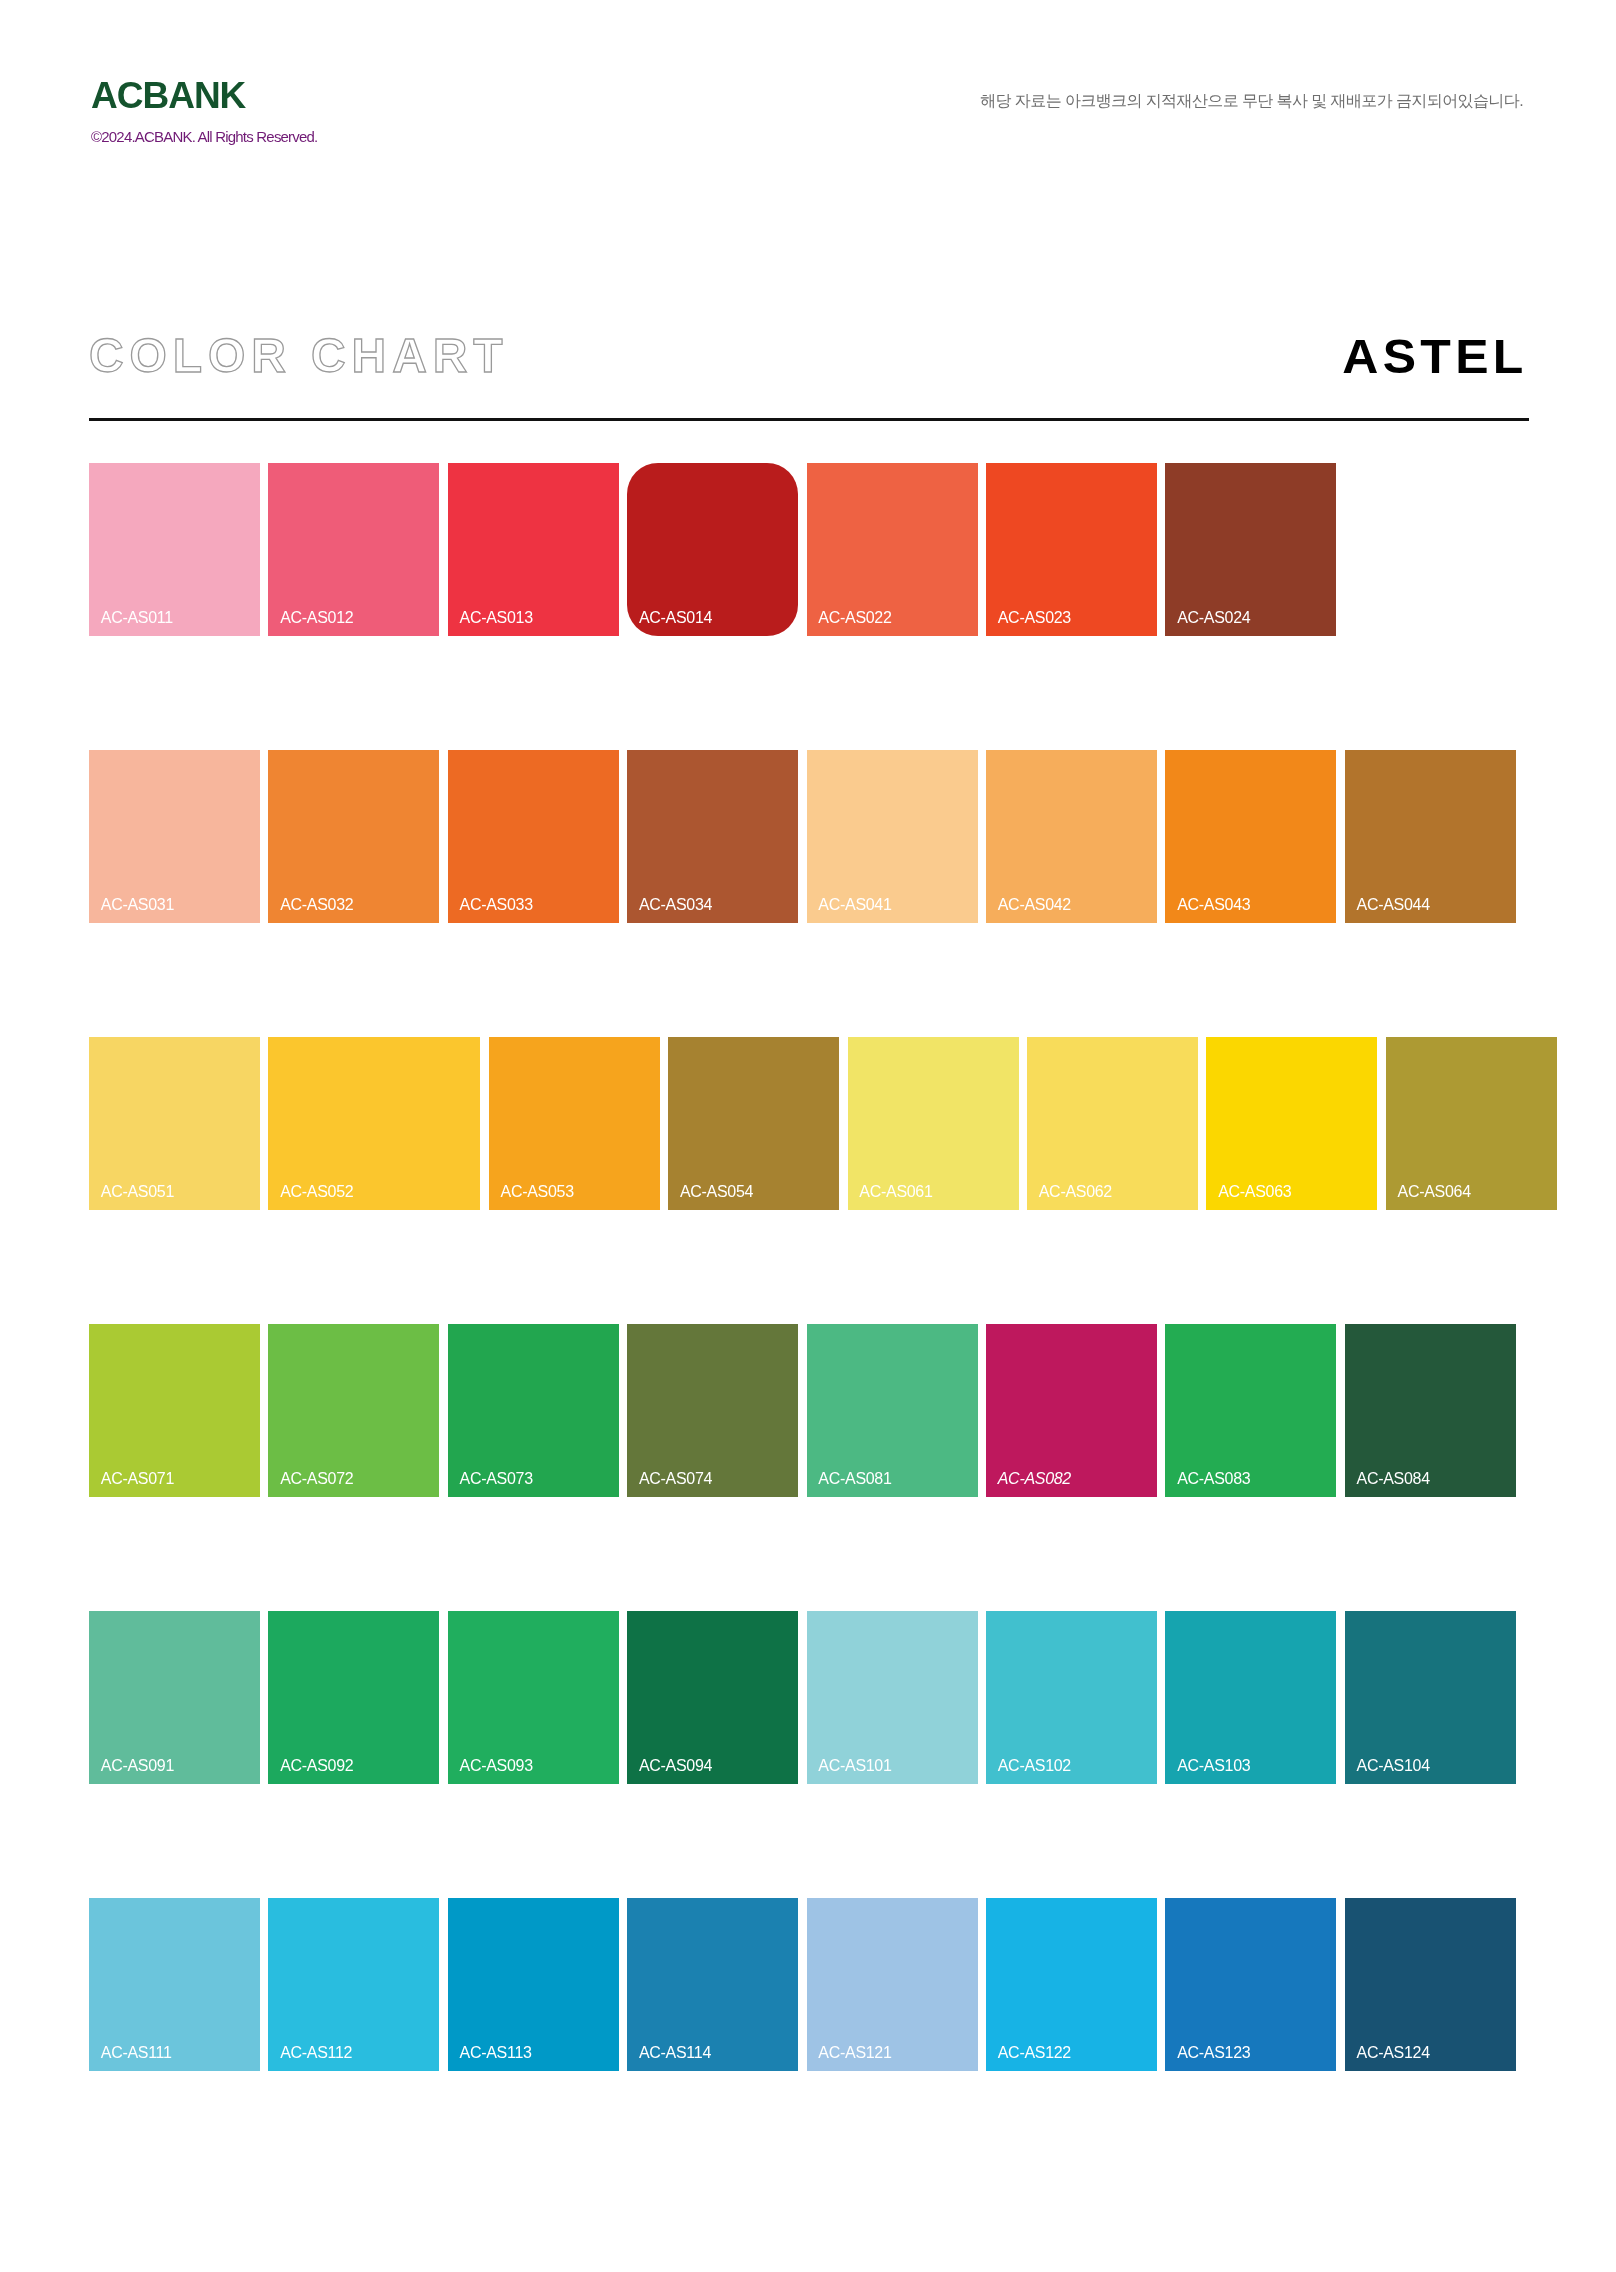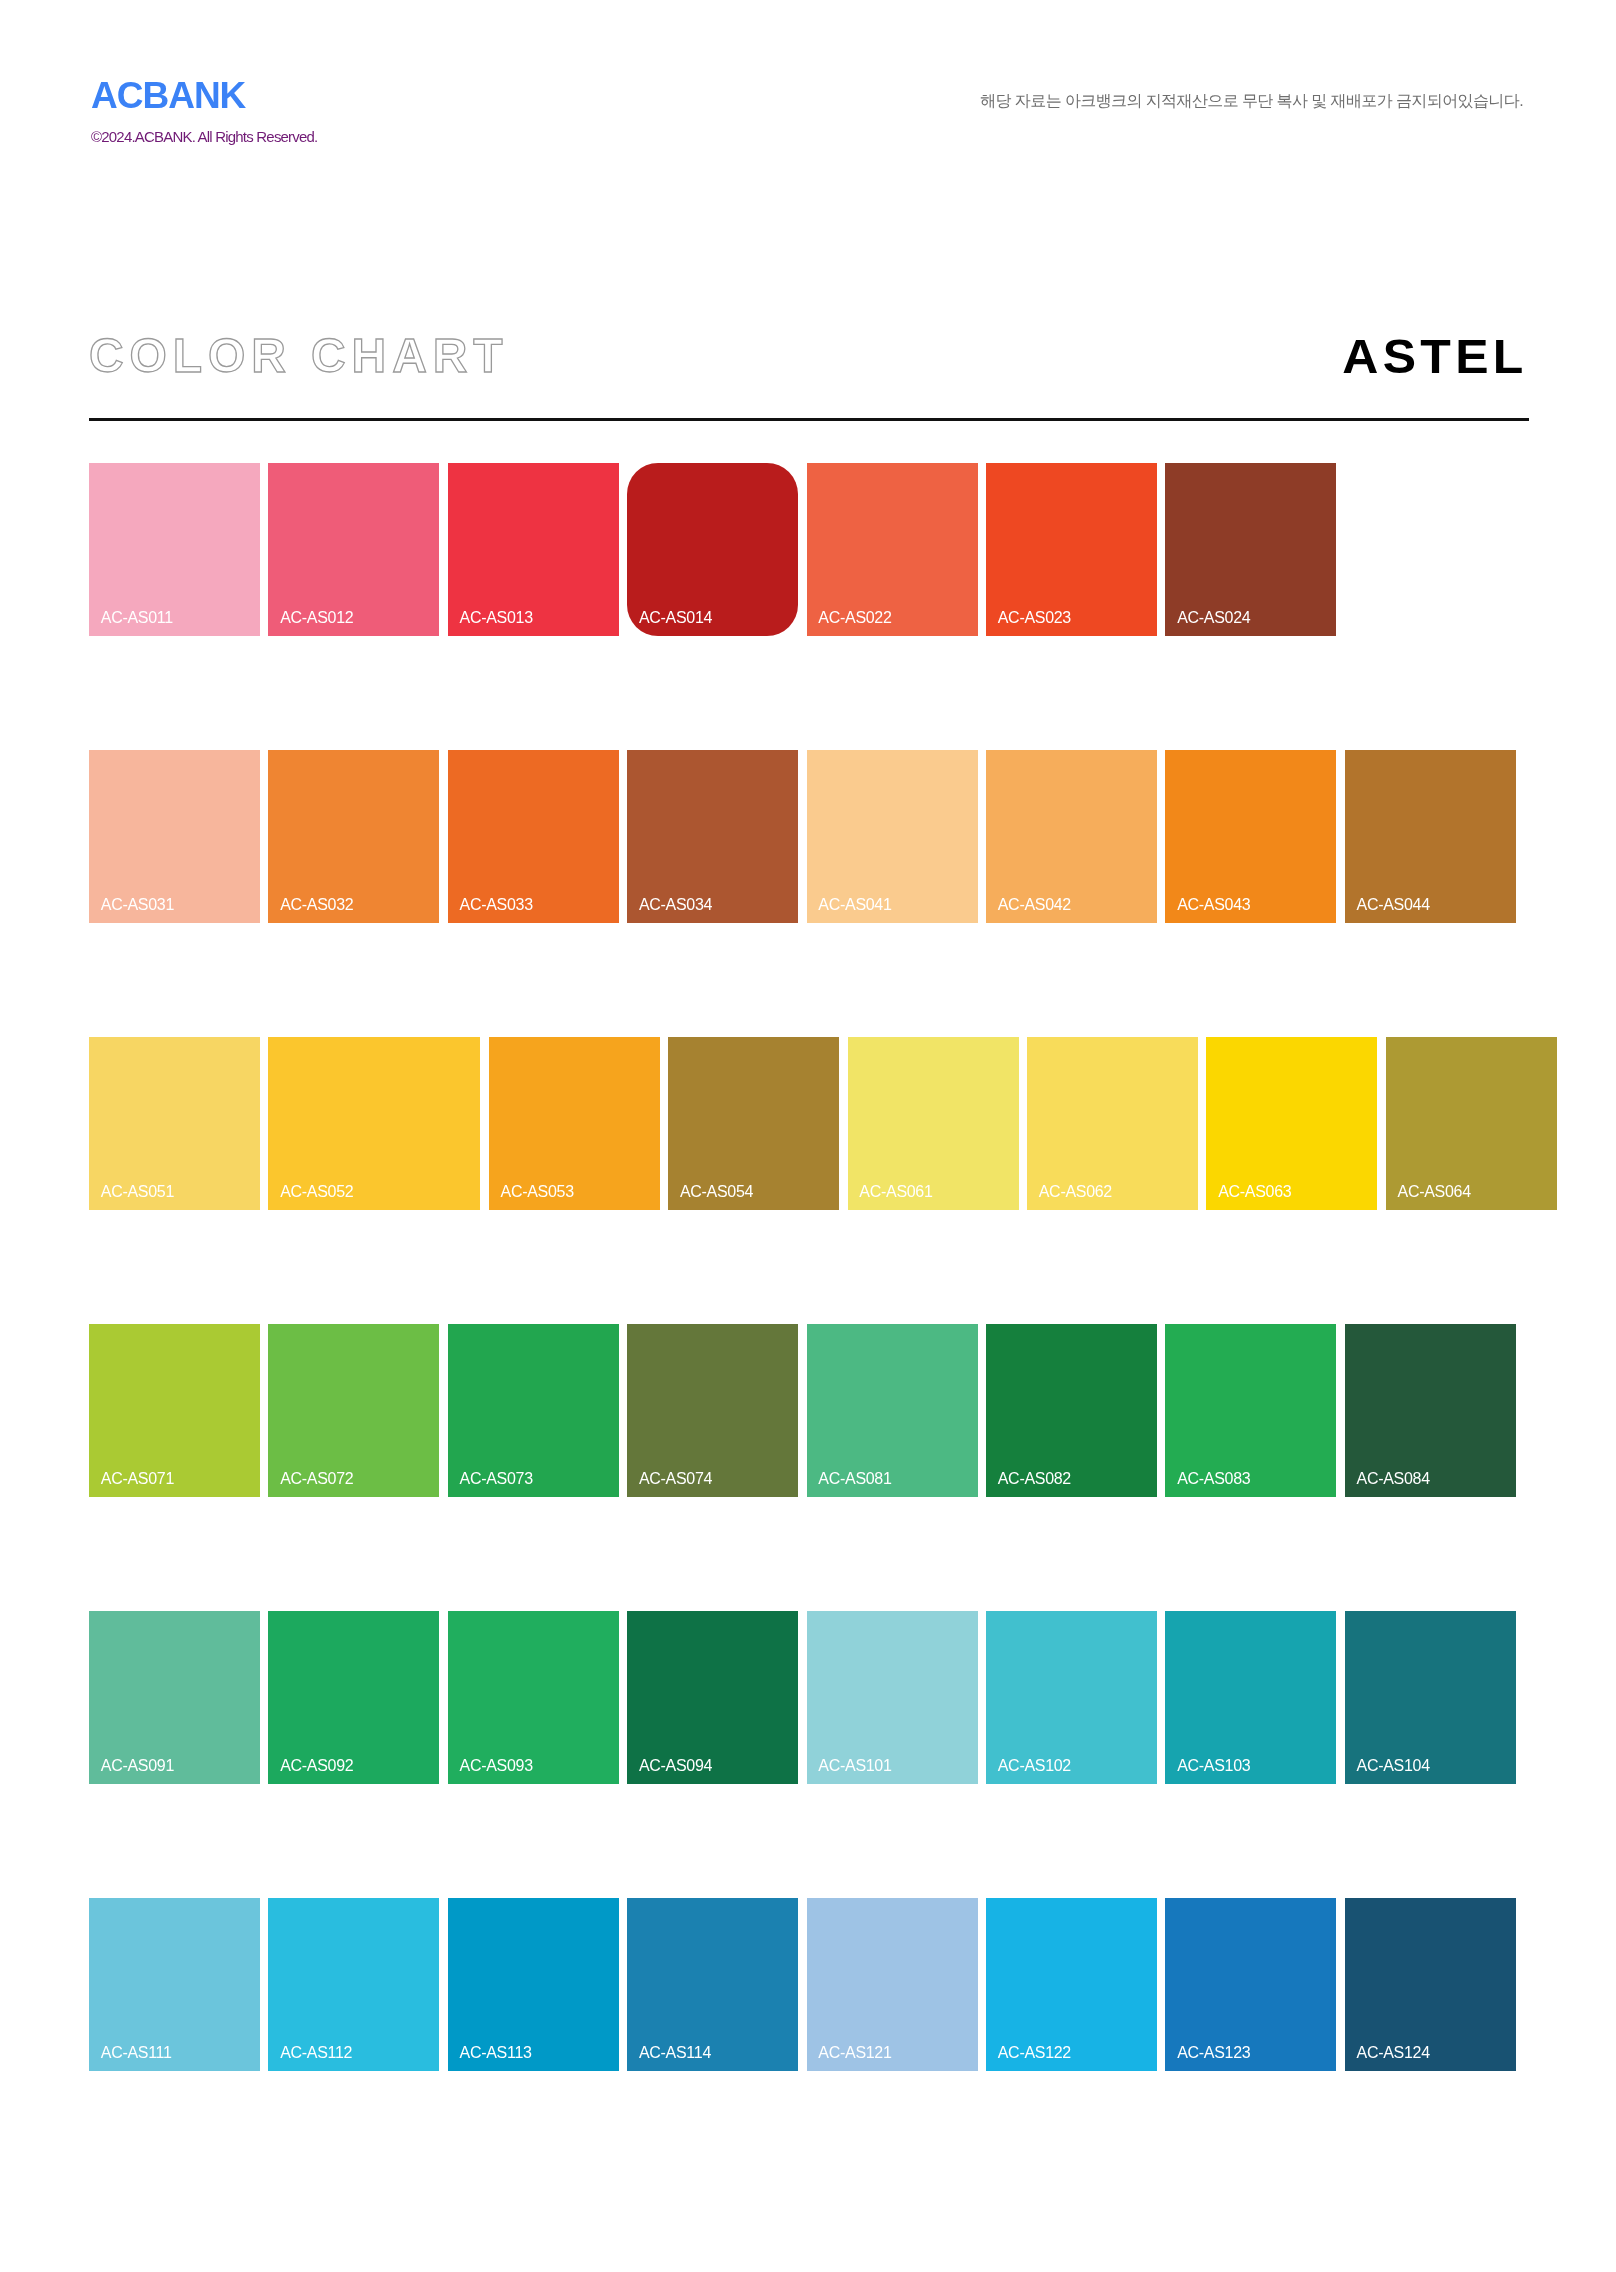--- a/index.html
+++ b/index.html
@@ -27,21 +27,21 @@
   .brand-block {
     position: absolute;
     left: 91px;
     top: 77px;
   }
   .brand-name {
     font-family: "Liberation Sans", sans-serif;
     font-size: 37px;
     font-weight: bold;
     letter-spacing: -1px;
-    color: #3b82f6;
+    color: #14532d;
     line-height: 1;
     margin: 0;
     white-space: nowrap;
   }
   .brand-copyright {
     font-family: "Liberation Sans", sans-serif;
     font-size: 15px;
     font-weight: 500;
     letter-spacing: -0.8px;
     color: #701a75;
@@ -247,21 +247,21 @@
       </div>
       <div class="swatch" style="background: rgb(34, 166, 79);">
         <span class="swatch-label">AC-AS073</span>
       </div>
       <div class="swatch" style="background: rgb(100, 119, 58);">
         <span class="swatch-label">AC-AS074</span>
       </div>
       <div class="swatch" style="background: rgb(76, 185, 131);">
         <span class="swatch-label">AC-AS081</span>
       </div>
-      <div class="swatch" style="background: #15803d;">
+      <div class="swatch" style="background: #be185d; font-style: italic;">
         <span class="swatch-label">AC-AS082</span>
       </div>
       <div class="swatch" style="background: rgb(35, 172, 82);">
         <span class="swatch-label">AC-AS083</span>
       </div>
       <div class="swatch" style="background: rgb(36, 88, 58);">
         <span class="swatch-label">AC-AS084</span>
       </div>
     </div>
     <div class="swatch-row">

